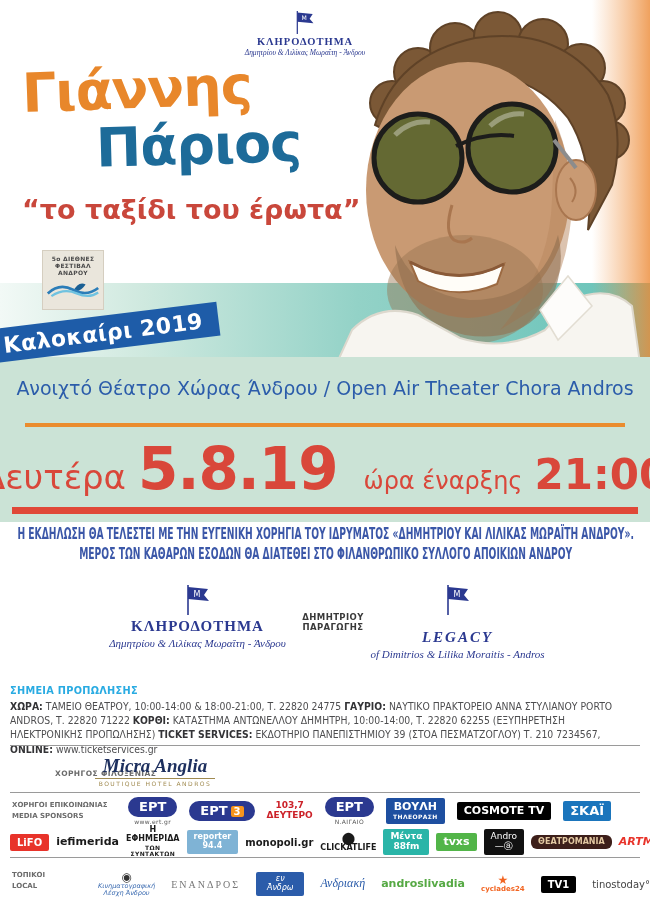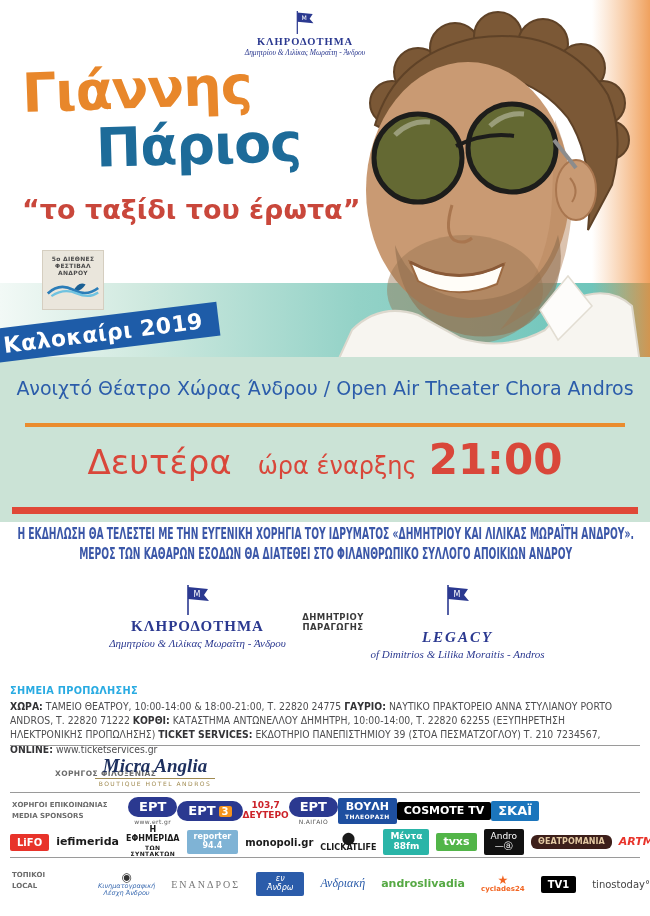--- a/index.html
+++ b/index.html
@@ -78,21 +78,21 @@
   .hotel-name{font-family:"Liberation Serif",serif;font-style:italic;font-weight:bold;font-size:19px;
     color:#1D2F5E;border-bottom:1px solid #A08A4F;padding-bottom:1px;}
   .hotel-sub{font-size:6px;color:#A08A4F;letter-spacing:1.5px;margin-top:1px;}
 
   
   .media-labels{position:absolute;left:12px;top:800px;font-size:7px;font-weight:bold;color:#6b6b6b;
     line-height:1.5;z-index:5;}
   .local-labels{position:absolute;left:12px;top:870px;font-size:7px;font-weight:bold;color:#6b6b6b;
     line-height:1.5;z-index:5;}
   .logo-row{position:absolute;display:flex;align-items:center;z-index:5;}
-  .row1{left:128px;top:793px;height:36px;}
+  .row1{left:128px;top:793px;height:36px;gap:12px;}
   .row2{left:10px;top:829px;width:634px;height:26px;gap:7px;}
   .rowL{left:98px;top:862px;height:44px;gap:16px;}
   .logo-chip{display:flex;flex-direction:column;align-items:center;text-align:center;color:#555;}
   .chip-body{display:flex;flex-direction:column;align-items:center;justify-content:center;line-height:1.1;}
   .chip-body.pill{border-radius:14px;padding:3px 11px;font-weight:bold;}
   .chip-body.box{border-radius:2px;padding:3px 7px;}
   .chip-sub{font-size:6px;margin-top:1px;letter-spacing:.4px;}
   .chip-icon{font-size:12px;line-height:1;}
   .chip-badge{display:inline-block;color:#fff;font-size:10px;font-weight:bold;padding:0 3px;
     margin-left:3px;border-radius:2px;}
@@ -169,20 +169,21 @@
     </svg>
   </div>
 
   <div class="season-banner">Καλοκαίρι 2019</div>
 
   <div class="mint-band">
     <div class="venue">Ανοιχτό Θέατρο Χώρας Άνδρου / Open Air Theater Chora Andros</div>
     <div class="rule-orange"></div>
     <div class="date-row">
       <span class="d-day">Δευτέρα</span>
+      <span class="d-date">5.8.19</span>
       <span class="d-tlabel">ώρα έναρξης</span>
       <span class="d-time">21:00</span>
     </div>
   </div>
   <div class="rule-red"></div>
 
   <div class="note">Η ΕΚΔΗΛΩΣΗ ΘΑ ΤΕΛΕΣΤΕΙ ΜΕ ΤΗΝ ΕΥΓΕΝΙΚΗ ΧΟΡΗΓΙΑ ΤΟΥ ΙΔΡΥΜΑΤΟΣ «ΔΗΜΗΤΡΙΟΥ ΚΑΙ ΛΙΛΙΚΑΣ ΜΩΡΑΪΤΗ ΑΝΔΡΟΥ». ΜΕΡΟΣ ΤΩΝ ΚΑΘΑΡΩΝ ΕΣΟΔΩΝ ΘΑ ΔΙΑΤΕΘΕΙ ΣΤΟ ΦΙΛΑΝΘΡΩΠΙΚΟ ΣΥΛΛΟΓΟ ΑΠΟΙΚΙΩΝ ΑΝΔΡΟΥ</div>
 
   <div class="org org-left">
     <svg class="flag flag-lg" viewBox="0 0 26 32">

